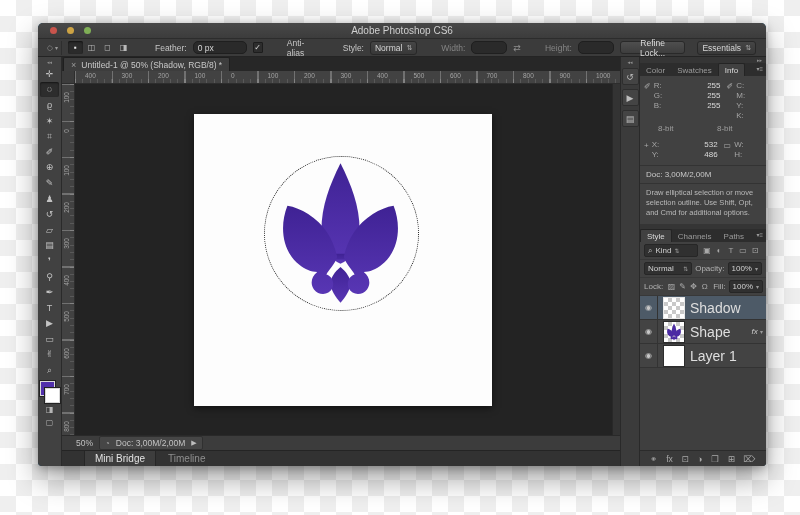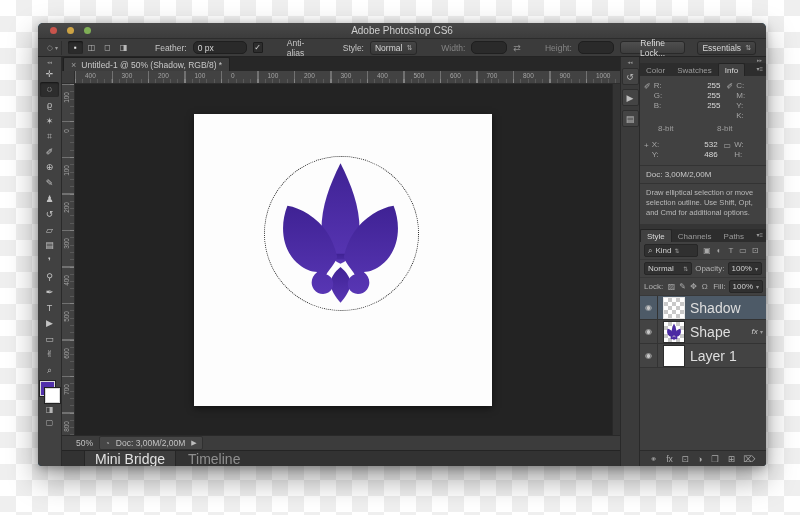--- a/index.html
+++ b/index.html
@@ -95,21 +95,21 @@
   .marquee{position:absolute;left:70px;top:42px;width:153px;height:153px;border:1px dotted #2a2a2a;border-radius:50%;}
   .fleur{position:absolute;left:74px;top:46px;}
   
   .statusbar{height:14px;background:#3c3c3c;border-top:1px solid #292929;display:flex;align-items:center;
     gap:6px;padding:0 0 0 14px;font-size:8.5px;color:#c2c2c2;}
   .statusgroup{height:12px;background:#464646;border:1px solid #303030;border-radius:2px;
     display:flex;align-items:center;gap:6px;padding:0 5px;}
   .statusgroup .sicon{color:#9f9f9f;font-size:8px;}
   .statusgroup .arrow{color:#bdbdbd;font-size:7px;}
   .bottombar{height:15px;background:#323232;border-top:1px solid #242424;display:flex;align-items:center;gap:2px;padding-left:22px;}
-  .btab{font-size:14px;padding:0 10px;height:100%;display:flex;align-items:center;color:#8f8f8f;}
+  .btab{font-size:10px;padding:0 10px;height:100%;display:flex;align-items:center;color:#8f8f8f;}
   .btab.active{color:#e2e2e2;background:#3d3d3d;border-right:1px solid #262626;border-left:1px solid #262626;}
   
   .dock{width:18px;background:#3b3b3b;border-left:1px solid #292929;border-right:1px solid #292929;
     display:flex;flex-direction:column;align-items:center;}
   .dock .grip{font-size:5px;color:#909090;padding:2px 0 3px;}
   .dockbtn{width:15px;height:15px;display:flex;align-items:center;justify-content:center;
     color:#bdbdbd;font-size:9px;margin-bottom:4px;background:#444;border:1px solid #2e2e2e;border-radius:2px;}
   
   .panels{width:126px;display:flex;flex-direction:column;background:#353535;}
   .panelhead-grip{height:6px;display:flex;justify-content:flex-end;align-items:center;padding-right:4px;

